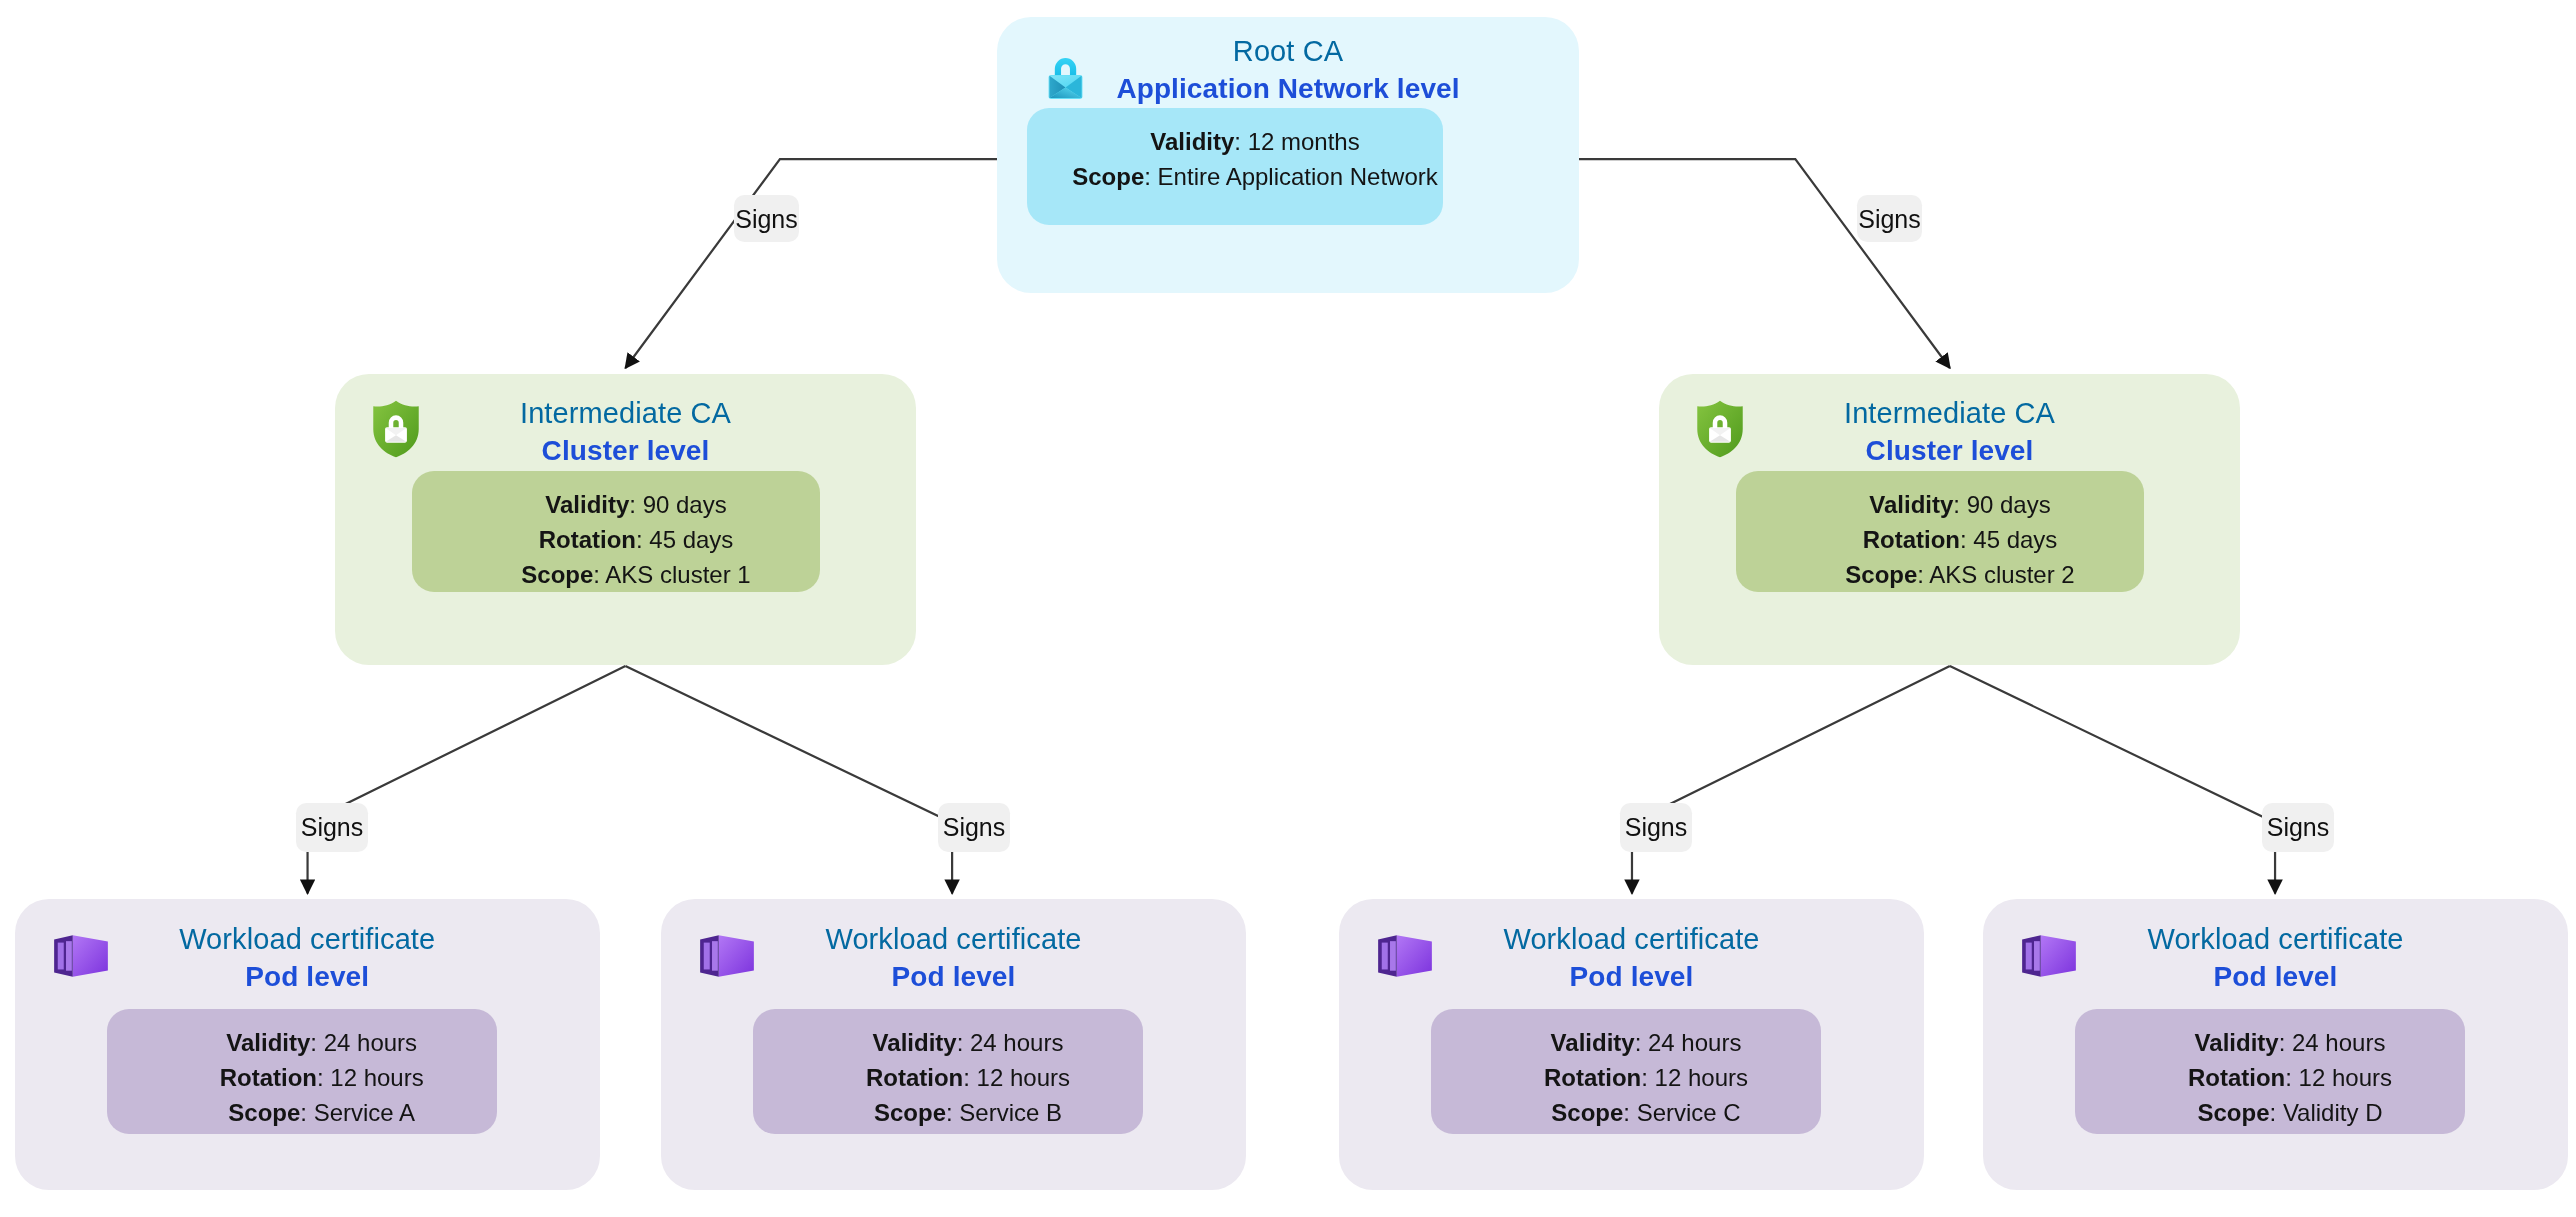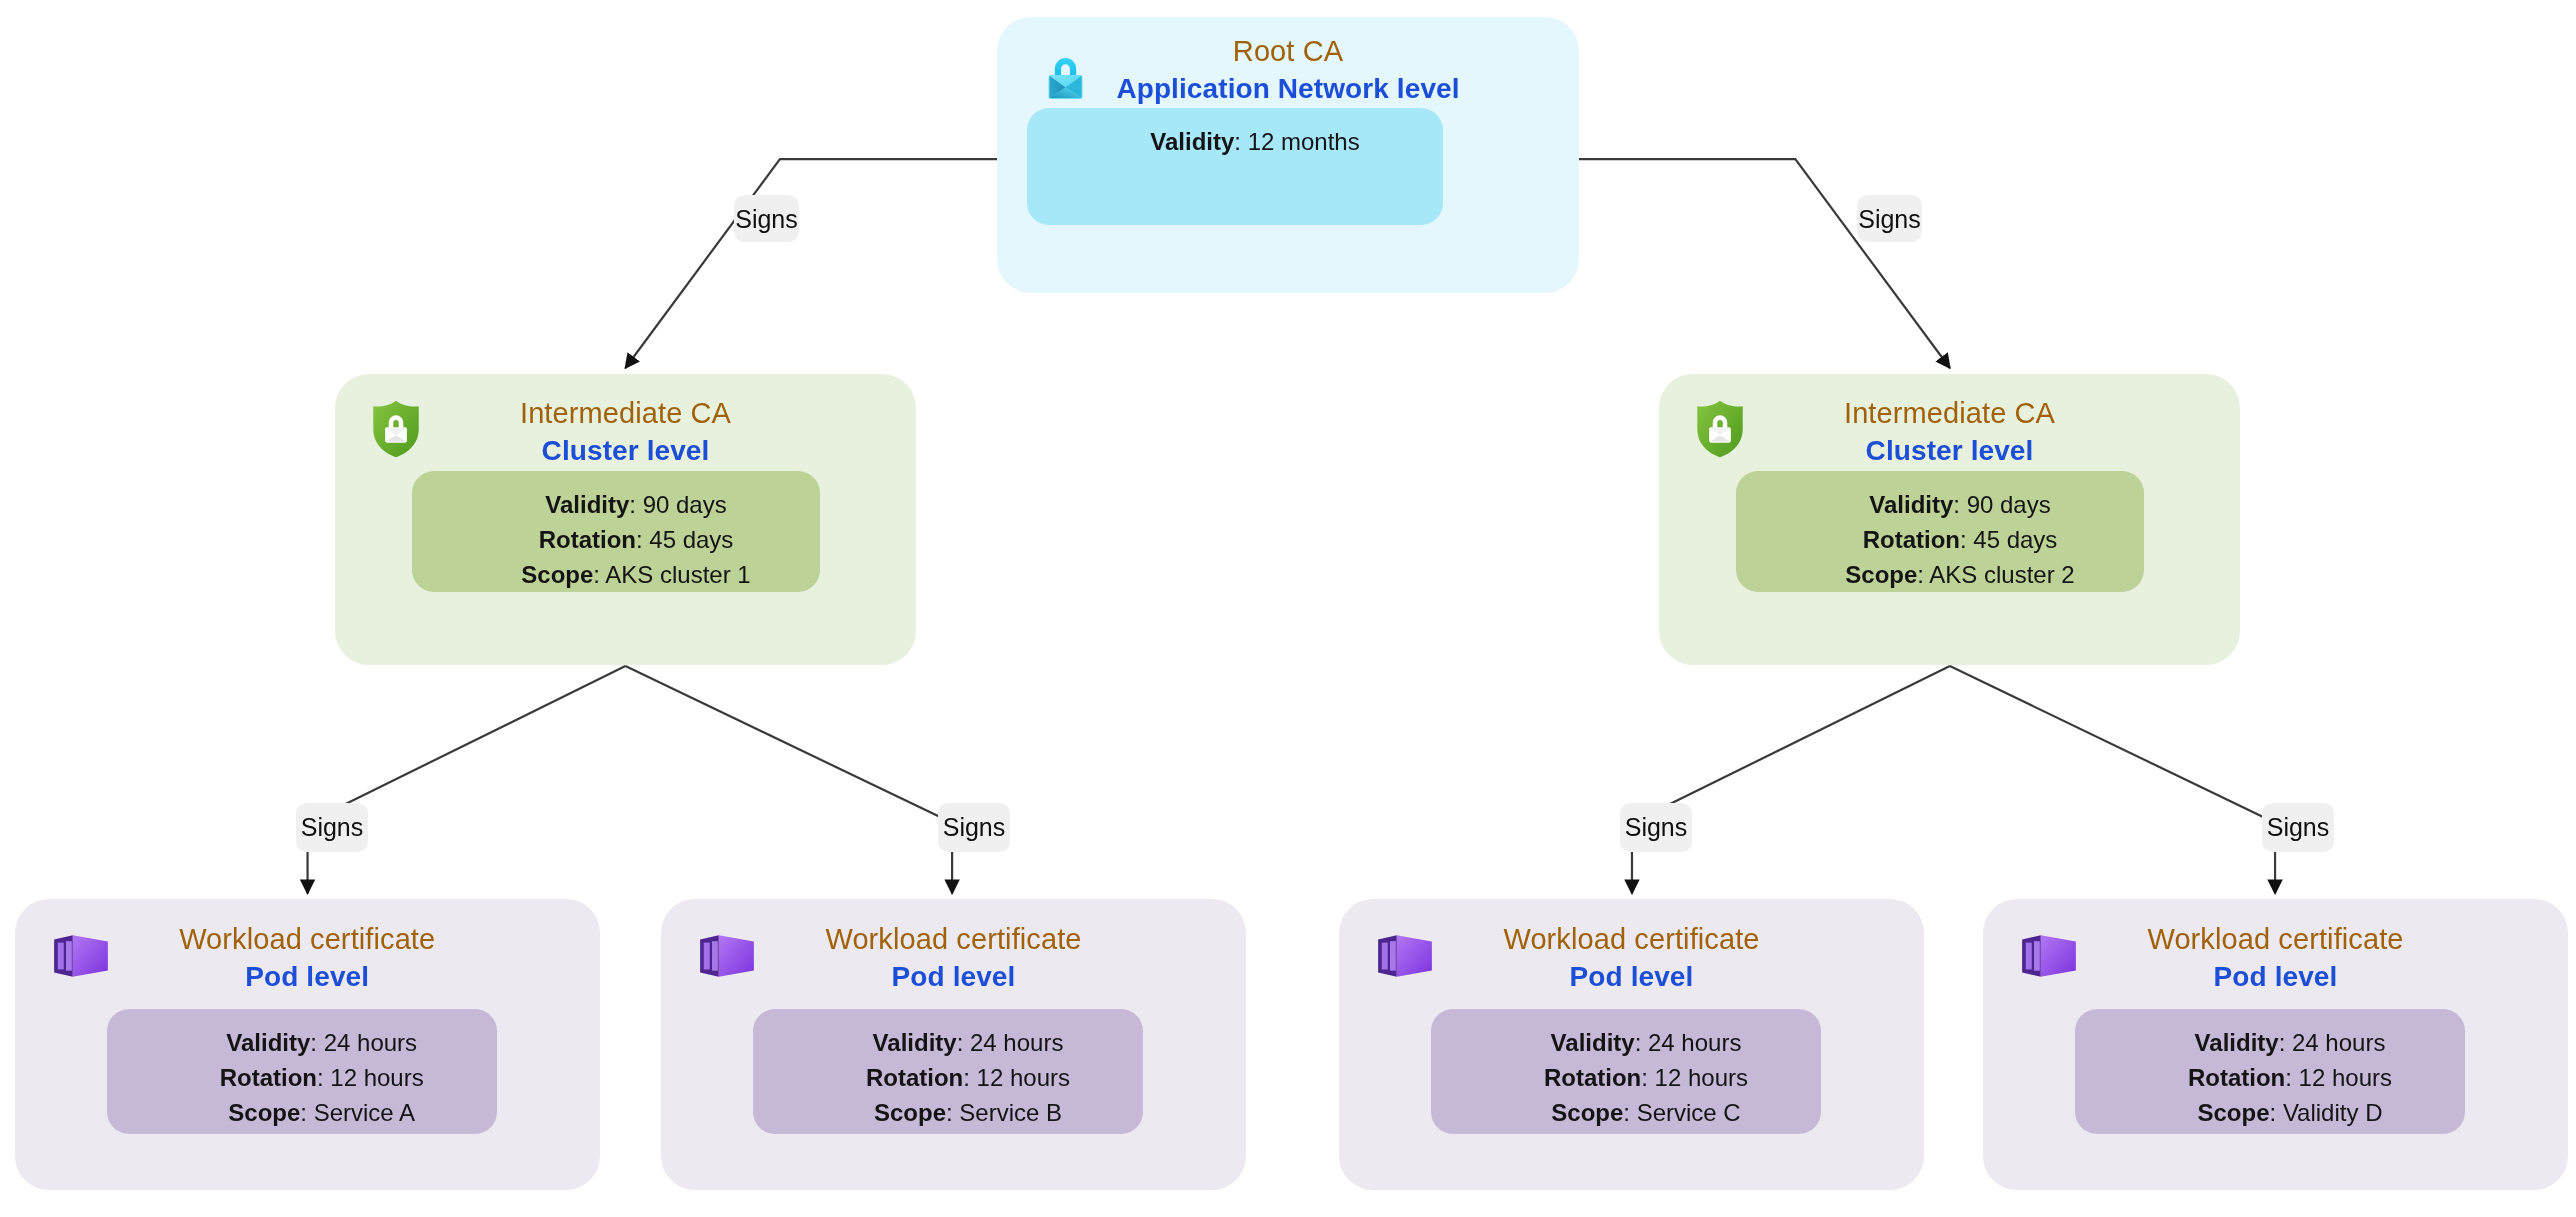--- a/index.html
+++ b/index.html
@@ -26,21 +26,21 @@
     padding-top:31px;
   }
   .node-icon{
     position:absolute;
     display:block;
   }
   .title-main{
     display:block;
     font-size:29px;
     line-height:37px;
-    color:#a16207;
+    color:#0369a1;
     font-weight:400;
     letter-spacing:0.1px;
   }
   .title-sub{
     display:block;
     font-size:28px;
     line-height:37px;
     color:#1d4ed8;
     font-weight:700;
     letter-spacing:0.1px;
@@ -148,20 +148,23 @@
 
     <div class="node-head" style="padding-top:16px;">
       <span class="title-main">Root CA</span>
       <span class="title-sub">Application Network level</span>
     </div>
 
     <div class="detail" style="left:30px;top:91px;width:416px;height:117px;">
       <span class="row">
         <b>Validity</b><span class="val">: 12 months</span>
       </span>
+      <span class="row">
+        <b>Scope</b><span class="val">: Entire Application Network</span>
+      </span>
     </div>
   </div>
 
   <div class="node inter" style="left:335px;top:374px;width:581px;height:291px;">
 
     <span class="node-icon" style="left:35px;top:25px;width:52px;height:60px;">
       <svg viewBox="0 0 56 66" width="52" height="60">
         <defs>
           <linearGradient id="shieldG1" x1="0" y1="0" x2="1" y2="1">
             <stop offset="0" stop-color="#85c440"></stop>

